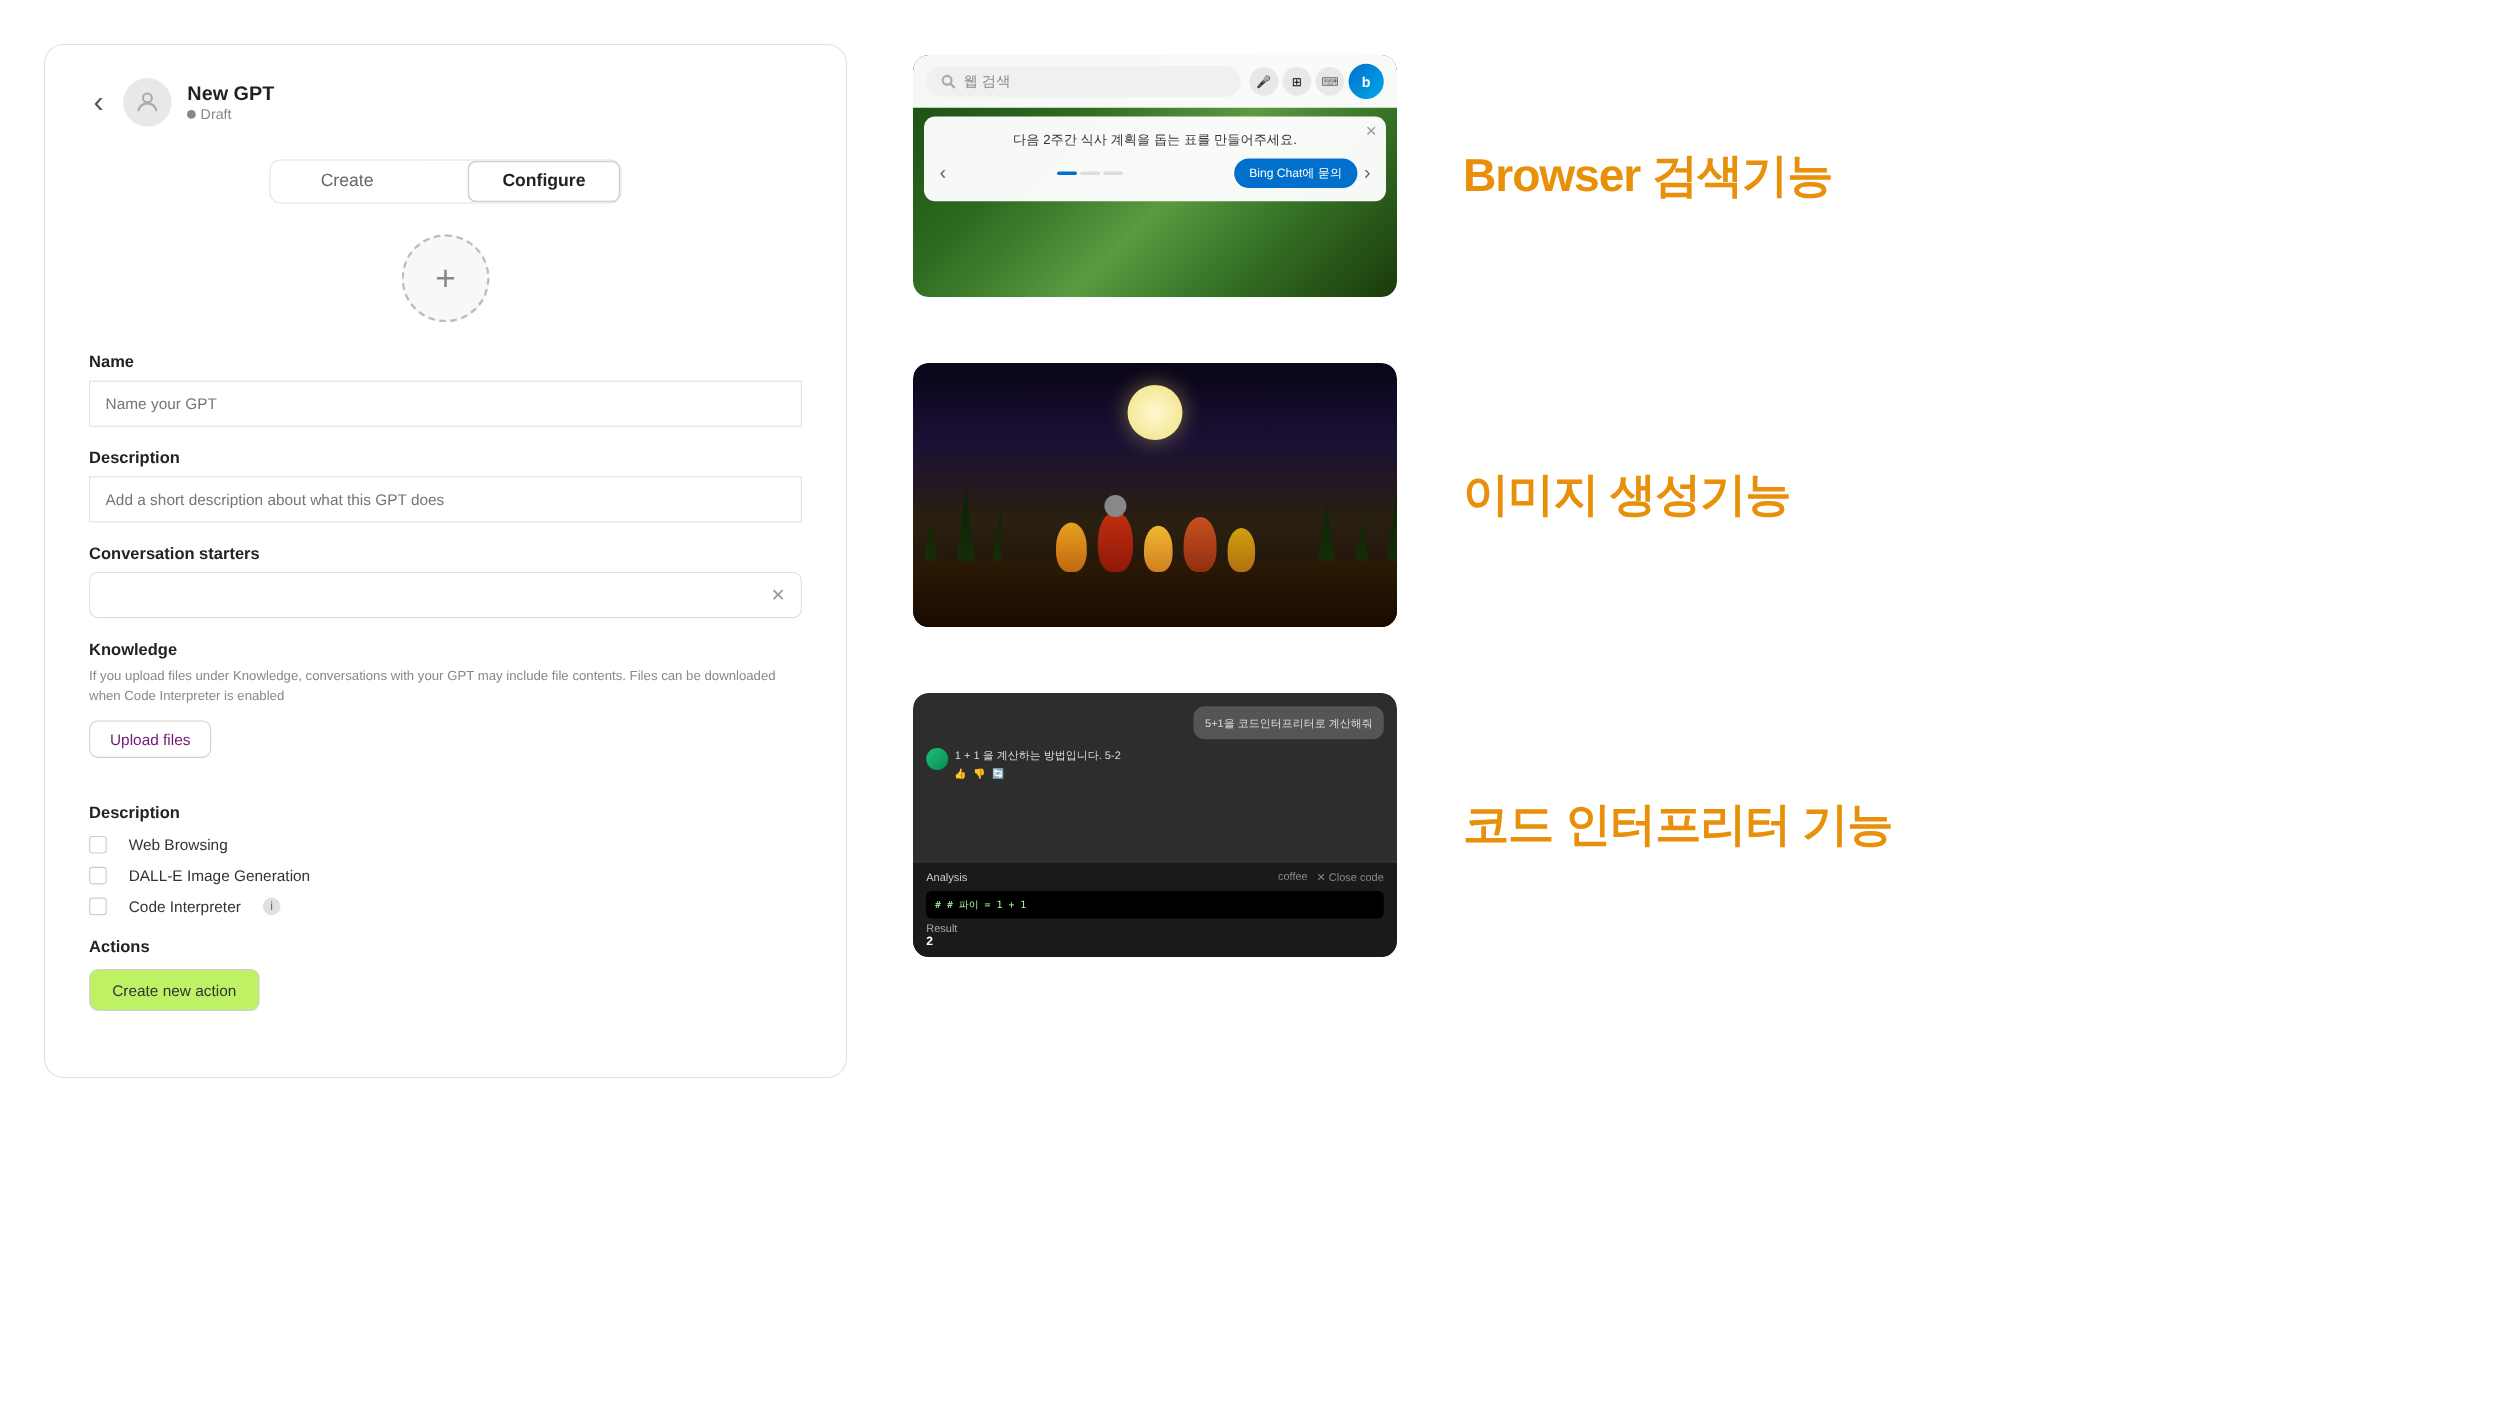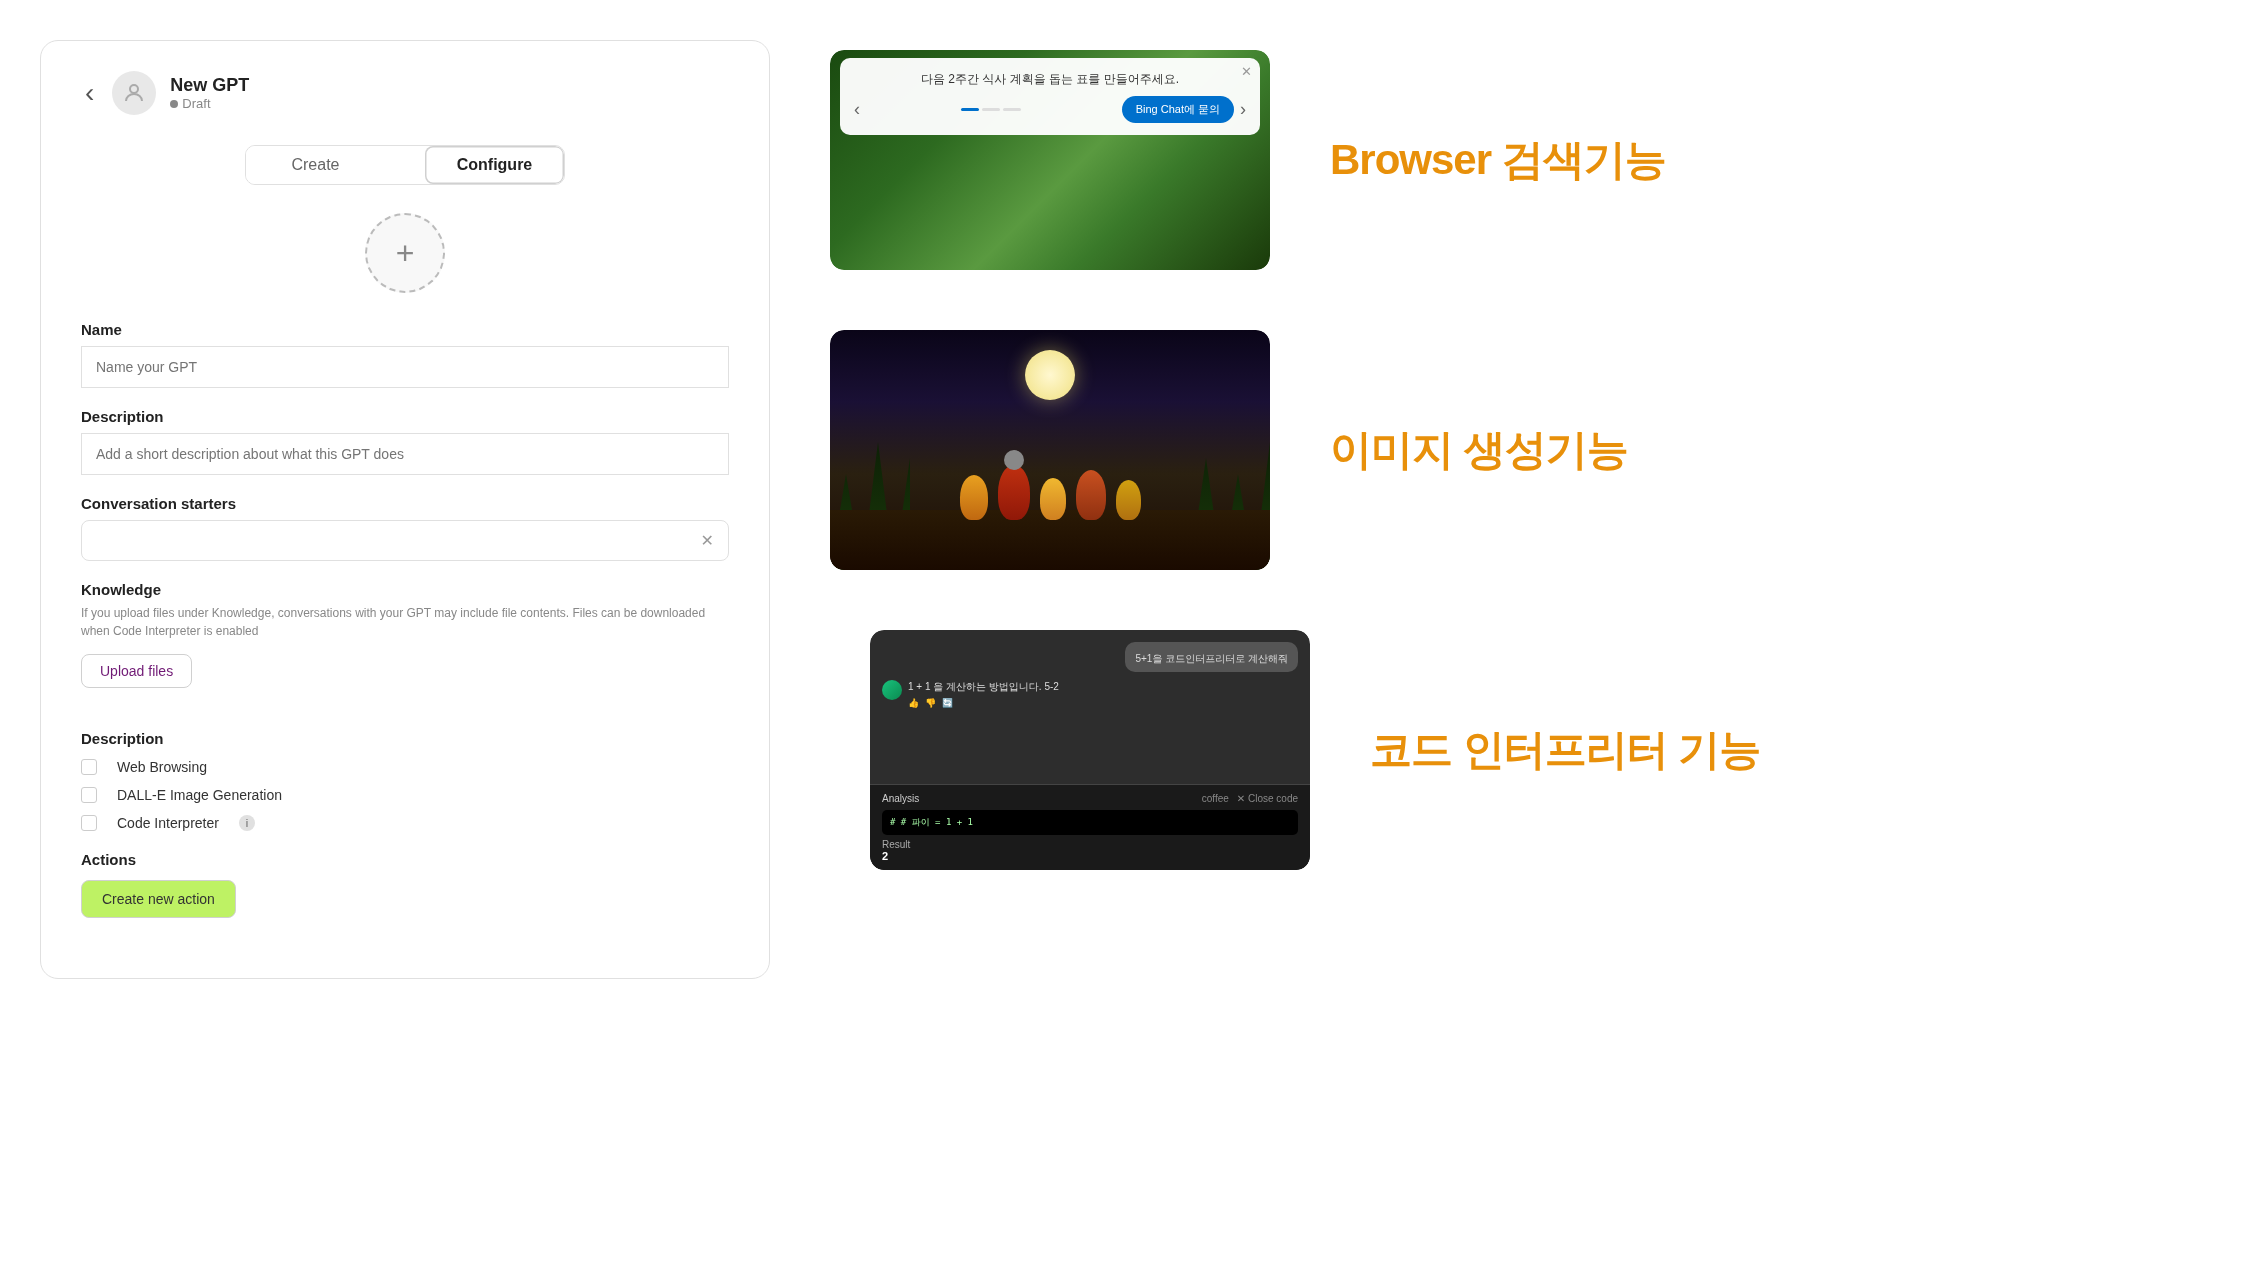--- a/index.html
+++ b/index.html
@@ -433,20 +433,35 @@
           <path d="M0,0 L0,6 L8,3 z" fill="#e8900a"></path>
         </marker>
       </defs>
     </svg>
 
     <div class="feature-row">
       <div class="feature-screenshot">
 
         <div style="width:100%;height:100%;background:linear-gradient(135deg,#1a4a10 0%,#2d6a20 30%,#5a9a40 55%,#3a7a2a 70%,#1a3a0a 100%);position:relative;border-radius:14px;overflow:hidden;">
 
+          <div style="background:rgba(255,255,255,0.96);padding:8px 12px;display:flex;align-items:center;gap:8px;border-radius:14px 14px 0 0;">
+            <div style="flex:1;display:flex;align-items:center;background:#f0f0f0;border-radius:18px;padding:5px 12px;gap:6px;">
+              <svg width="16" height="16" viewBox="0 0 16 16" fill="none" stroke="#aaa" stroke-width="2">
+                  <circle cx="7" cy="7" r="4"></circle>
+                  <line x1="10" y1="10" x2="14" y2="14"></line>
+                </svg>
+              <span style="font-size:13px;color:#888;">웹 검색</span>
+            </div>
+            <div style="display:flex;gap:4px;align-items:center;">
+              <div style="width:26px;height:26px;border-radius:50%;background:#e8e8e8;display:flex;align-items:center;justify-content:center;font-size:11px;color:#666;">🎤</div>
+              <div style="width:26px;height:26px;border-radius:50%;background:#e8e8e8;display:flex;align-items:center;justify-content:center;font-size:11px;">⊞</div>
+              <div style="width:26px;height:26px;border-radius:50%;background:#e8e8e8;display:flex;align-items:center;justify-content:center;font-size:11px;color:#666;">⌨</div>
+              <div style="width:32px;height:32px;border-radius:50%;background:linear-gradient(135deg,#0070cc,#00a8e8);display:flex;align-items:center;justify-content:center;color:white;font-weight:bold;font-size:13px;">b</div>
+            </div>
+          </div>
 
           <div style="background:rgba(255,255,255,0.96);margin:8px 10px;border-radius:10px;padding:12px 14px;position:relative;">
             <div style="position:absolute;top:6px;right:8px;font-size:13px;color:#999;">✕</div>
             <div style="font-size:12px;color:#333;text-align:center;margin-bottom:8px;line-height:1.5;">다음 2주간 식사 계획을 돕는 표를 만들어주세요.</div>
             <div style="display:flex;justify-content:space-between;align-items:center;">
               <span style="font-size:18px;color:#666;">‹</span>
               <div style="display:flex;gap:3px;">
                 <div style="width:18px;height:3px;border-radius:2px;background:#0070cc;"></div>
                 <div style="width:18px;height:3px;border-radius:2px;background:#ddd;"></div>
                 <div style="width:18px;height:3px;border-radius:2px;background:#ddd;"></div>
@@ -482,21 +497,21 @@
             <div style="width:26px;height:42px;background:linear-gradient(180deg,#f0b830,#d08020);border-radius:50% 50% 40% 40%;"></div>
             <div style="width:30px;height:50px;background:linear-gradient(180deg,#c85020,#903010);border-radius:50% 50% 40% 40%;"></div>
             <div style="width:25px;height:40px;background:linear-gradient(180deg,#d0a010,#b07010);border-radius:50% 50% 40% 40%;"></div>
           </div>
         </div>
       </div>
       <div class="feature-label">이미지 생성기능</div>
     </div>
 
     <div class="feature-row">
-      <div class="feature-screenshot" style="height:240px;margin-left:40px;">
+      <div class="feature-screenshot" style="height:240px;">
         <div style="width:100%;height:100%;background:#2d2d2d;border-radius:14px;overflow:hidden;display:flex;flex-direction:column;">
 
           <div style="flex:1;padding:12px;display:flex;flex-direction:column;gap:8px;">
 
             <div style="display:flex;justify-content:flex-end;">
               <div style="background:#555;border-radius:10px;padding:6px 10px;max-width:220px;">
                 <span style="font-size:10px;color:#ddd;">5+1을 코드인터프리터로 계산해줘</span>
               </div>
             </div>
 

